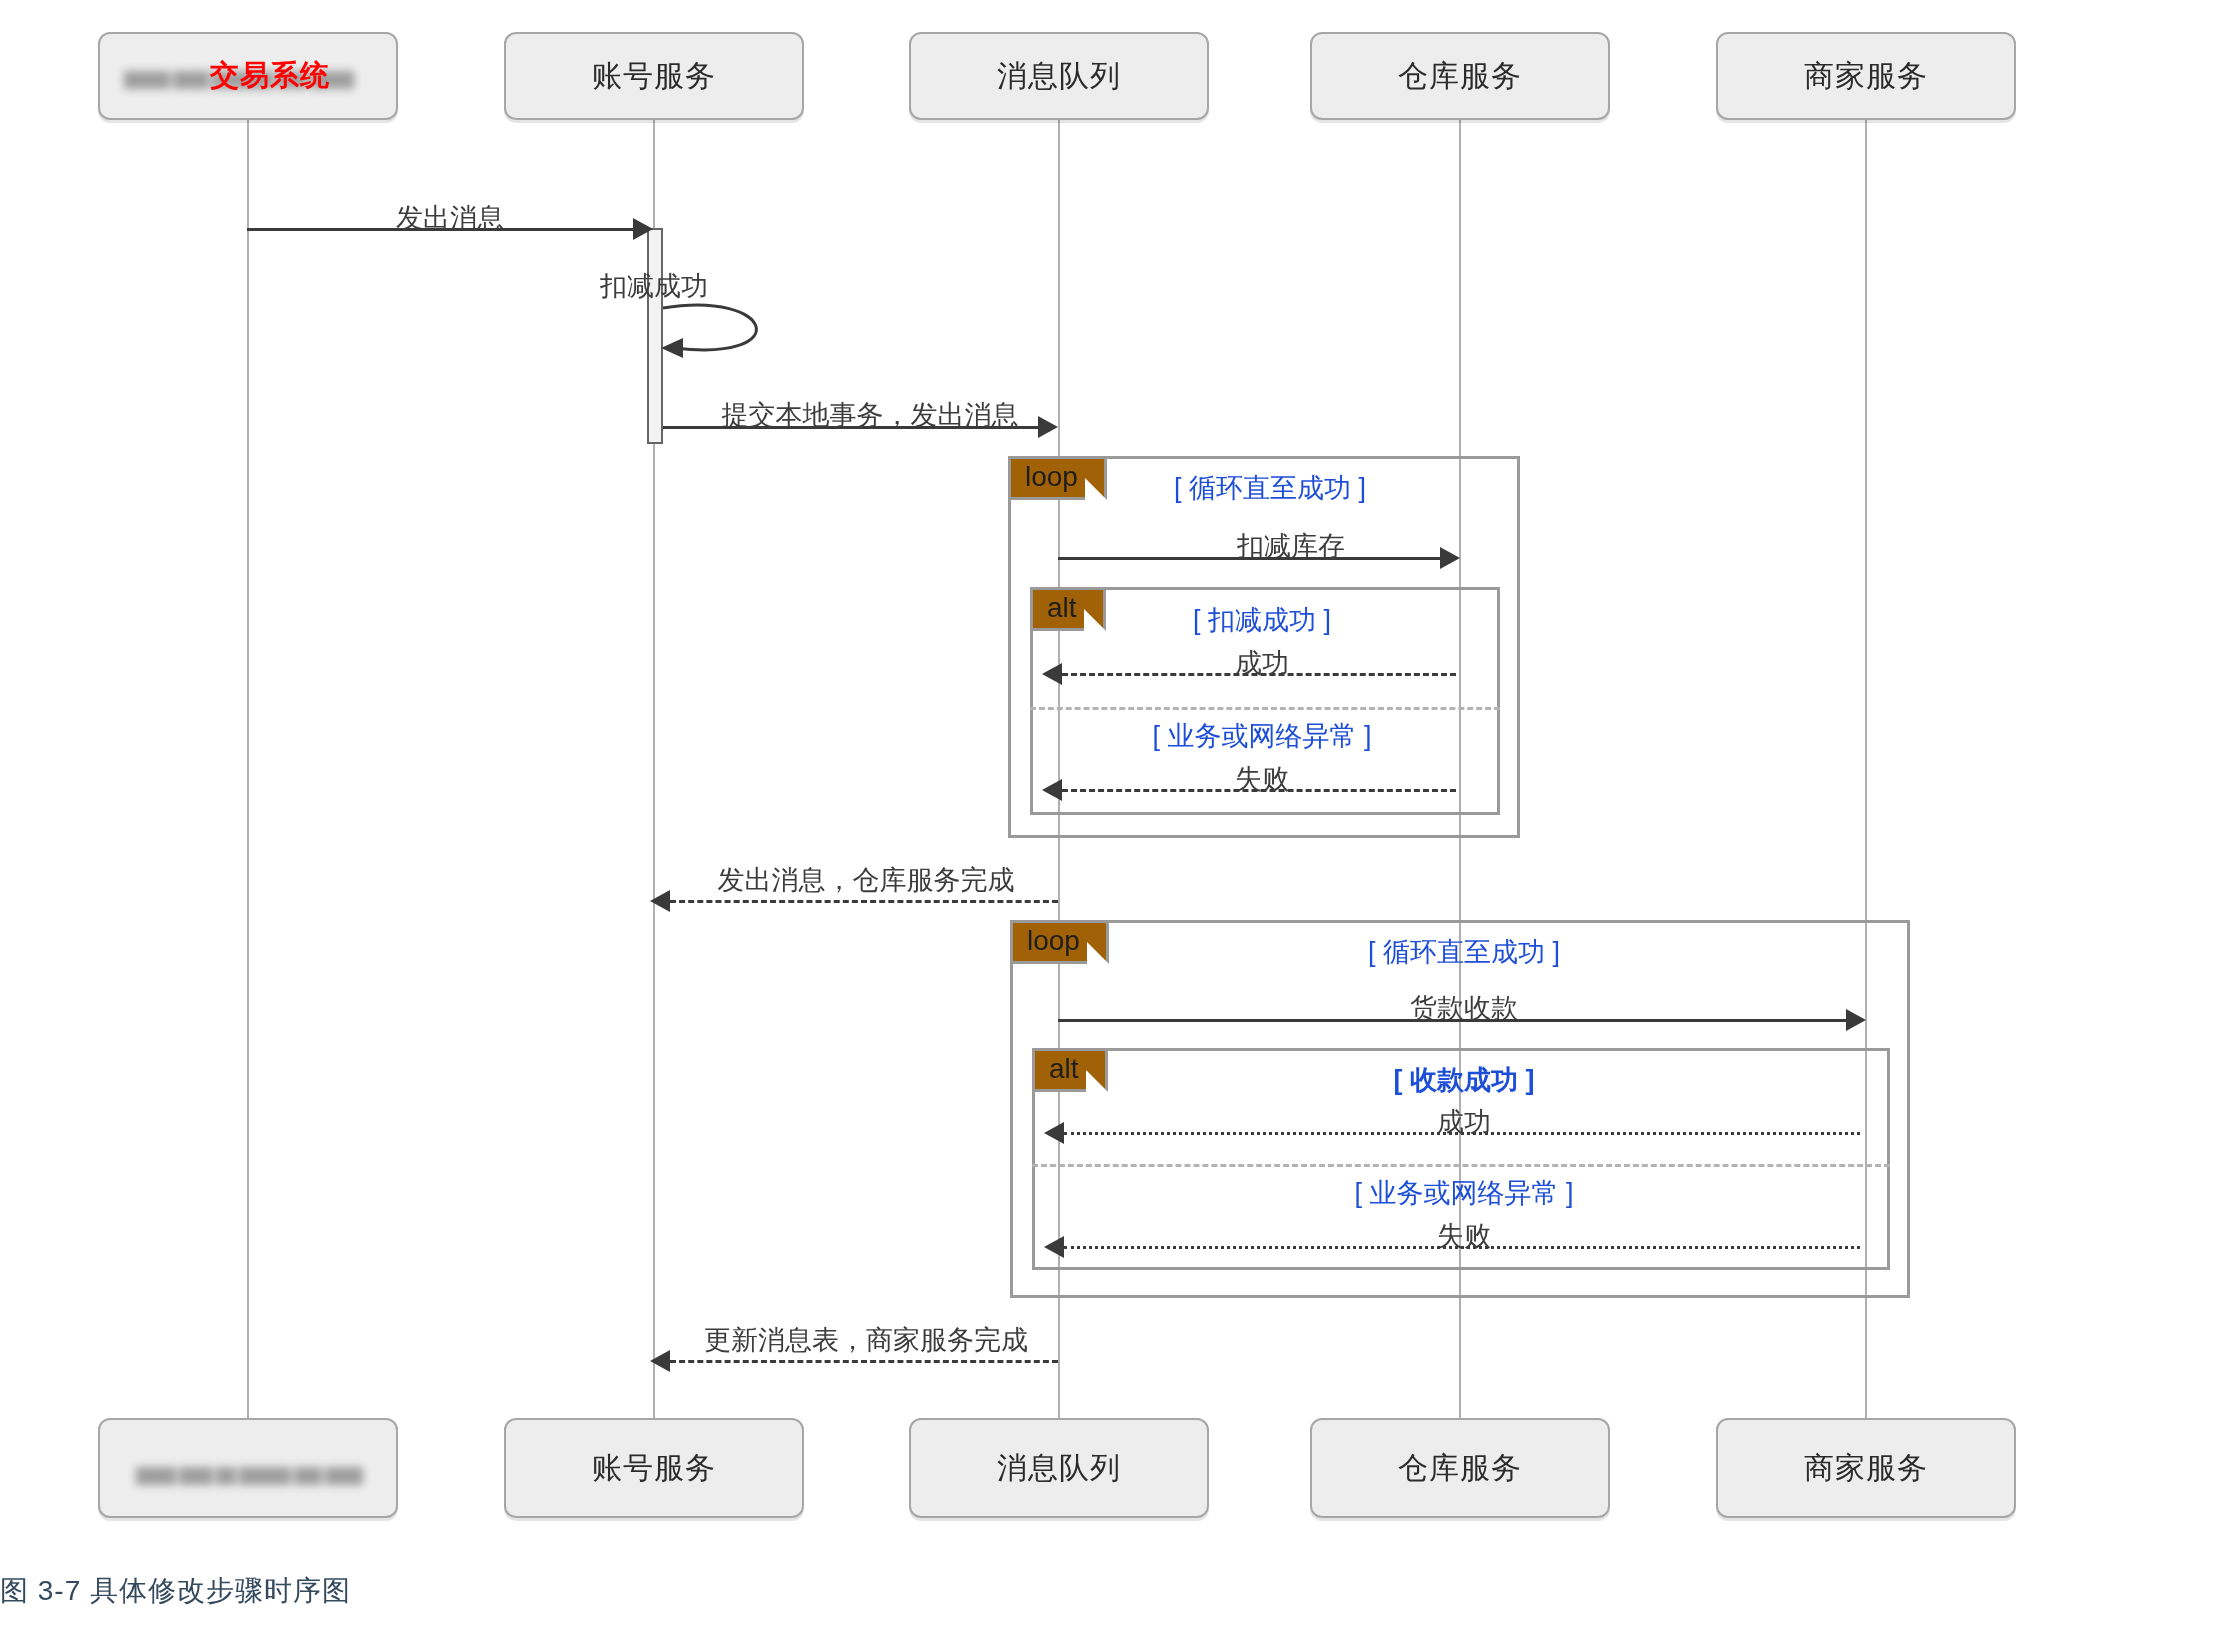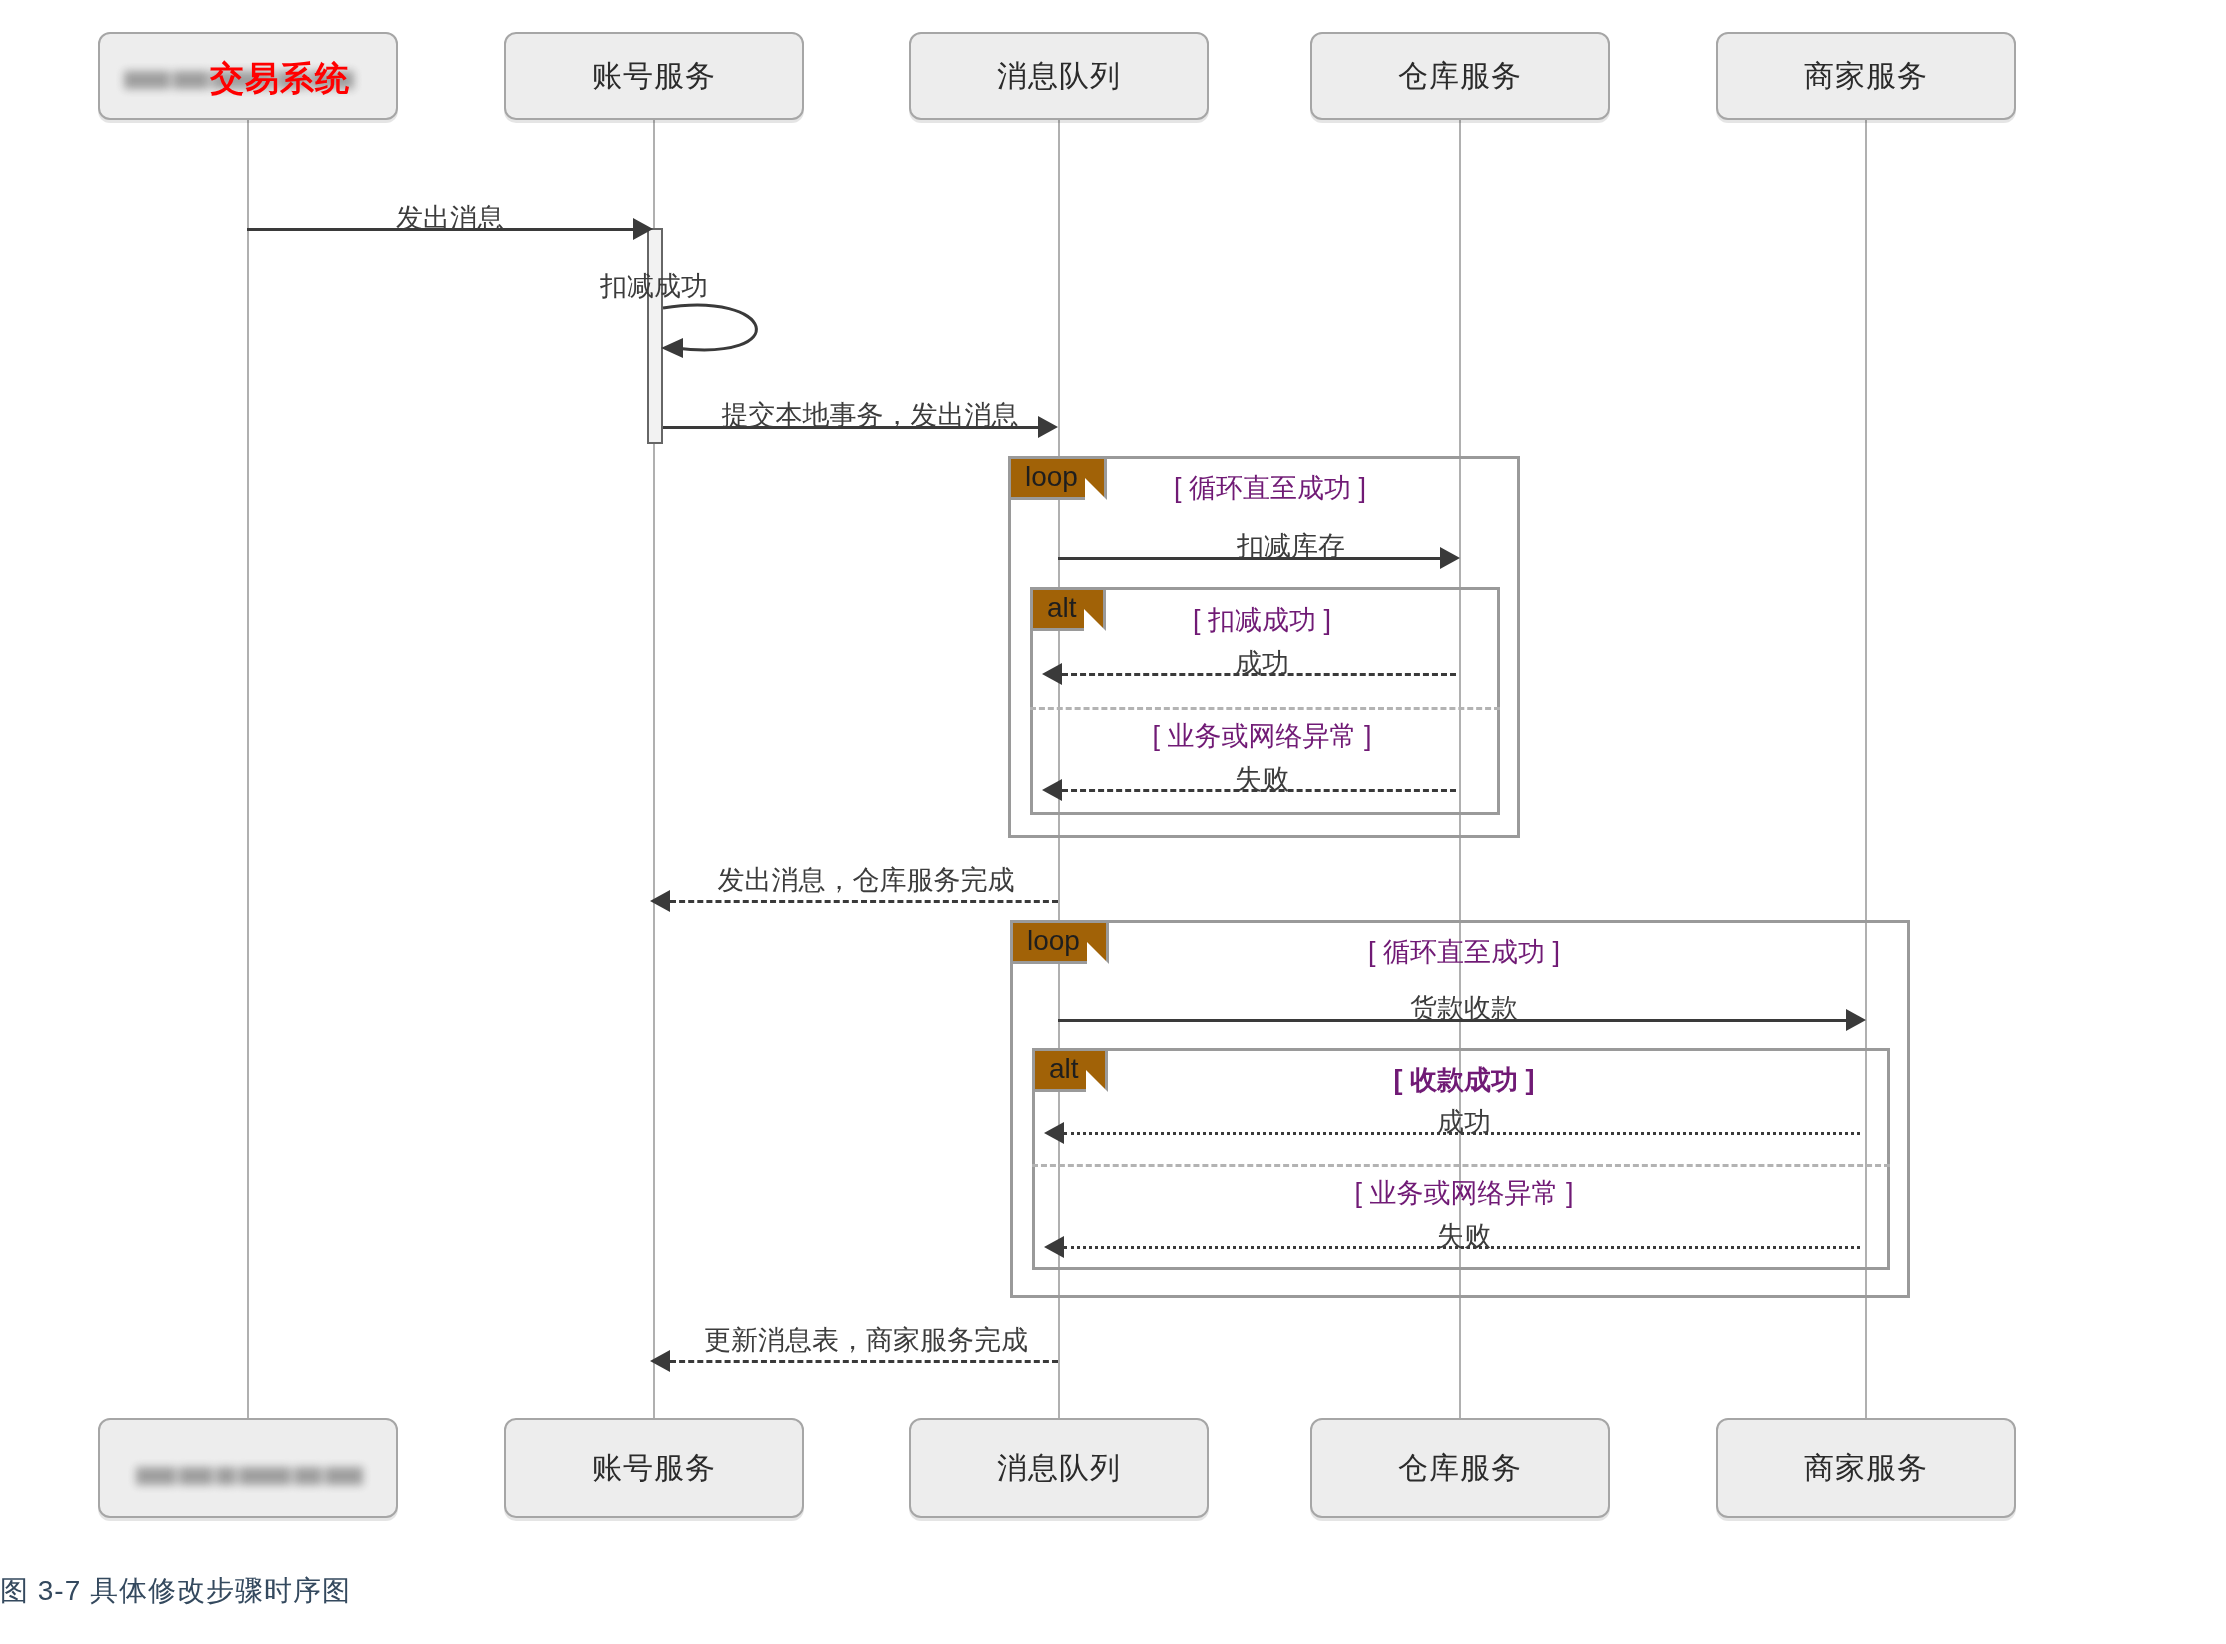--- a/index.html
+++ b/index.html
@@ -106,21 +106,21 @@
     position: absolute;
     right: -3px;
     bottom: -3px;
     width: 0; height: 0;
     border-left: 22px solid #ffffff;
     border-top: 22px solid transparent;
   }
   .frag-cond {
     position: absolute;
     font-size: 27px;
-    color: #701a75;
+    color: #1d4ed8;
     white-space: nowrap;
     transform: translateX(-50%);
     z-index: 3;
   }
   .frag-divider {
     position: absolute;
     height: 0;
     border-top: 3px dashed #b3b3b3;
     z-index: 3;
   }
@@ -136,21 +136,21 @@
   .redact span {
     display: inline-block;
     background: #9b9b9b;
     height: 18px;
     margin: 0 3px 3px 0;
     vertical-align: middle;
   }
   .redtitle {
     position: absolute;
     color: #ff0000;
-    font-size: 34px;
+    font-size: 29px;
     font-weight: 700;
     letter-spacing: 1px;
     z-index: 5;
     white-space: nowrap;
   }
   
   .caption {
     position: absolute;
     width: 100%;
     text-align: left;

